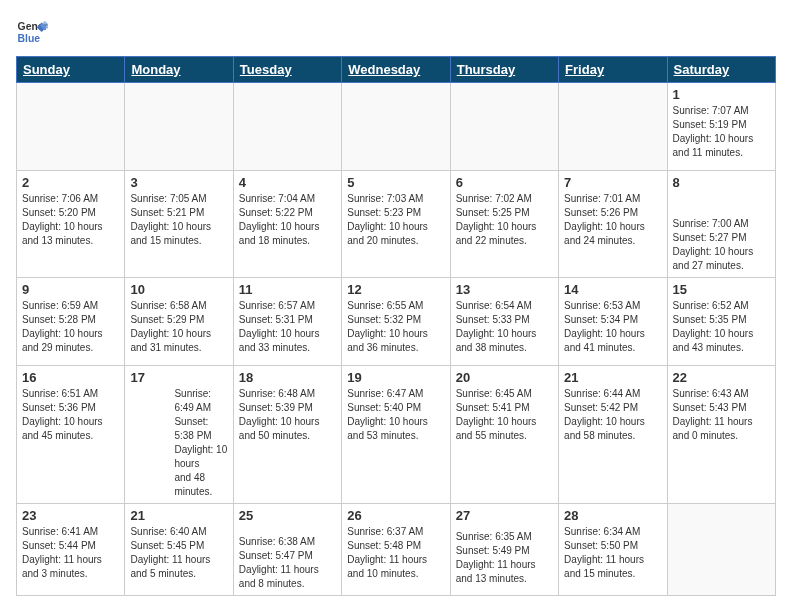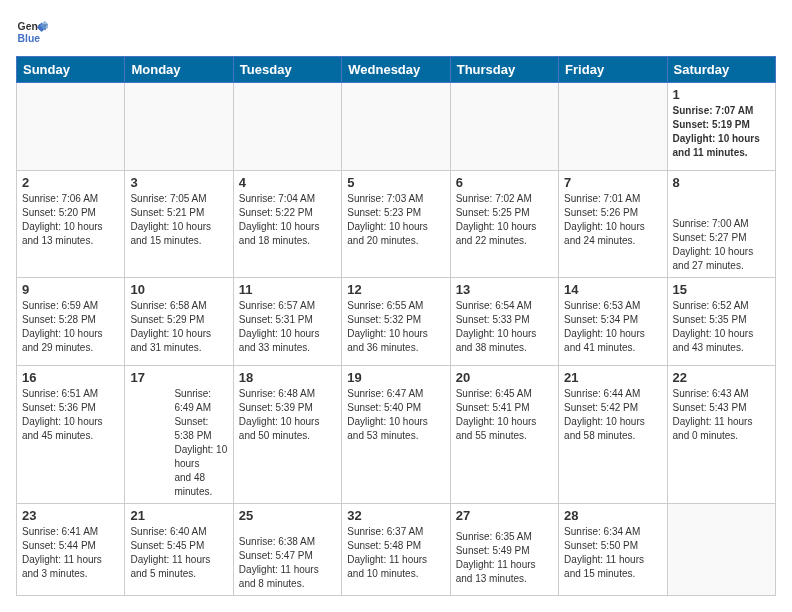--- a/index.html
+++ b/index.html
@@ -36,26 +36,27 @@
     .calendar-subtitle {
       font-size: 14px;
       color: #555;
     }
     .calendar-table {
       width: 100%;
       border-collapse: collapse;
       border: 1px solid #ccc;
     }
     .calendar-table th {
-      background: #0369a1;
+      background: #0c4a6e;
       color: #fff;
       text-align: left;
       padding: 5px 6px;
       font-size: 13px;
       border: 1px solid #4472C4;
+      text-decoration: underline;
     }
     .calendar-table td {
       border: 1px solid #ccc;
       vertical-align: top;
       padding: 4px 5px;
       font-size: 10.5px;
       color: #333;
       height: 88px;
       width: calc(100% / 7);
     }
@@ -111,21 +112,21 @@
   <tbody id="calendar-body">
   <tr>
         <td class="empty-cell"></td>
         <td class="empty-cell"></td>
         <td class="empty-cell"></td>
         <td class="empty-cell"></td>
         <td class="empty-cell"></td>
         <td class="empty-cell"></td>
         <td>
           <span class="day-number">1</span>
-          <div class="day-info" style="white-space: pre-line; font-weight: bold;">Sunrise: 7:07 AM
+          <div class="day-info" style="white-space: pre-line;">Sunrise: 7:07 AM
 Sunset: 5:19 PM
 Daylight: 10 hours
 and 11 minutes.</div>
         </td>
       </tr>
       <tr>
         <td>
           <span class="day-number">2</span>
           <div class="day-info" style="white-space: pre-line;">Sunrise: 7:06 AM
 Sunset: 5:20 PM
@@ -293,21 +294,21 @@
 and 5 minutes.</div>
         </td>
         <td>
           <span class="day-number">25</span>
           <div class="day-info" style="white-space: pre-line; margin-top: 12px;">Sunrise: 6:38 AM
 Sunset: 5:47 PM
 Daylight: 11 hours
 and 8 minutes.</div>
         </td>
         <td>
-          <span class="day-number">32</span>
+          <span class="day-number">26</span>
           <div class="day-info" style="white-space: pre-line;">Sunrise: 6:37 AM
 Sunset: 5:48 PM
 Daylight: 11 hours
 and 10 minutes.</div>
         </td>
         <td>
           <span class="day-number">27</span>
           <div class="day-info" style="white-space: pre-line; margin-top: 7px;">Sunrise: 6:35 AM
 Sunset: 5:49 PM
 Daylight: 11 hours

